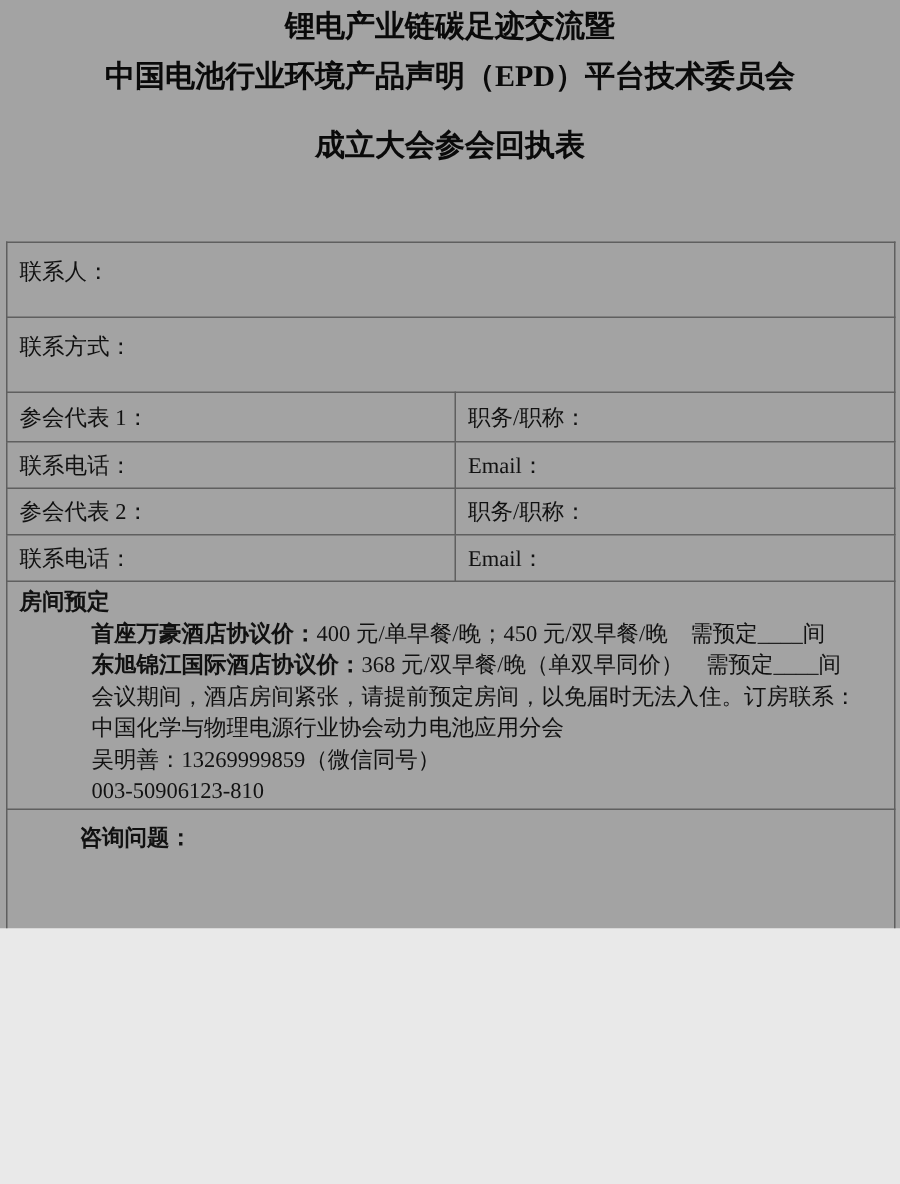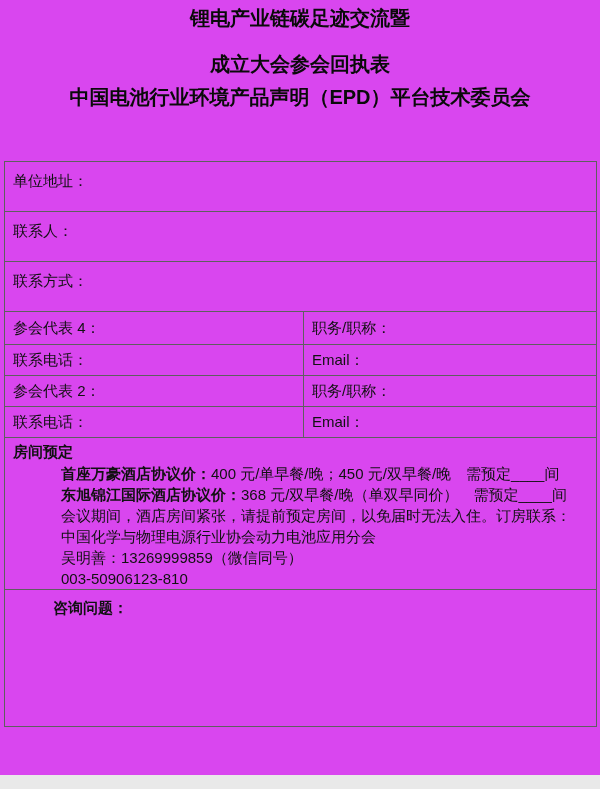--- a/index.html
+++ b/index.html
@@ -1,24 +1,24 @@
 <!DOCTYPE html>
 <html><head>
 <meta charset="utf-8">
 <style>
   * { margin: 0; padding: 0; box-sizing: border-box; }
   html, body { background: #e9e9e9; }
   .page {
     position: relative;
     width: 600px;
-    height: 775px;
+    height: 619px;
     margin: 0 auto;
-    background: #d946ef;
+    background: #a3a3a3;
     color: #111111;
-    font-family: Liberation Sans, sans-serif;
+    font-family: Liberation Serif, serif;
     font-size: 15px;
     overflow: hidden;
   }
   .doc-header { padding-top: 8px; text-align: center; }
   .title-line {
     font-size: 20px;
     font-weight: bold;
     line-height: 20px;
     color: #0a0a0a;
   }
@@ -52,48 +52,43 @@
   .label { font-weight: normal; }
   .bold-label { font-weight: bold; margin-left: 40px; }
 </style>
 </head>
 <body>
 
 <div class="page">
 
   <div class="doc-header">
     <div class="title-line l1">锂电产业链碳足迹交流暨</div>
+    <div class="title-line l2">中国电池行业环境产品声明（EPD）平台技术委员会</div>
     <div class="title-line l3">成立大会参会回执表</div>
-    <div class="title-line l2">中国电池行业环境产品声明（EPD）平台技术委员会</div>
   </div>
 
   <table class="reg-table">
     <colgroup>
       <col style="width: 299px">
       <col style="width: 293px">
     </colgroup>
     <tbody>
-      <tr>
-        <td class="tall" colspan="2">
-          <span class="label">单位地址：</span>
-        </td>
-      </tr>
       <tr>
         <td class="tall" colspan="2">
           <span class="label">联系人：</span>
         </td>
       </tr>
       <tr>
         <td class="tall" colspan="2">
           <span class="label">联系方式：</span>
         </td>
       </tr>
       <tr class="rep-row">
         <td class="short">
-          <span class="label">参会代表 4：</span>
+          <span class="label">参会代表 1：</span>
         </td>
         <td class="short">
           <span class="label">职务/职称：</span>
         </td>
       </tr>
       <tr>
         <td class="short">
           <span class="label">联系电话：</span>
         </td>
         <td class="short">

